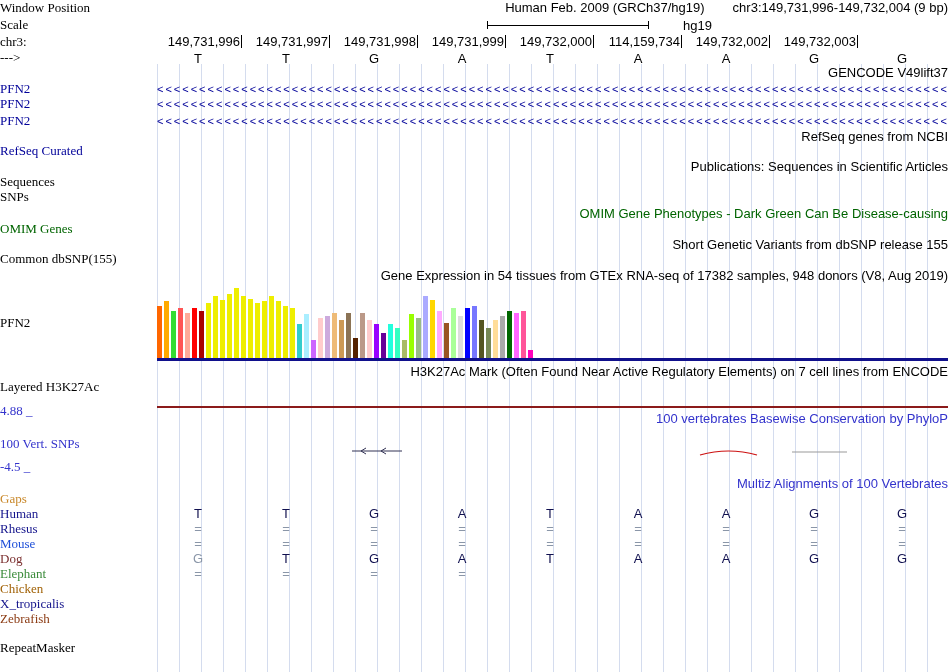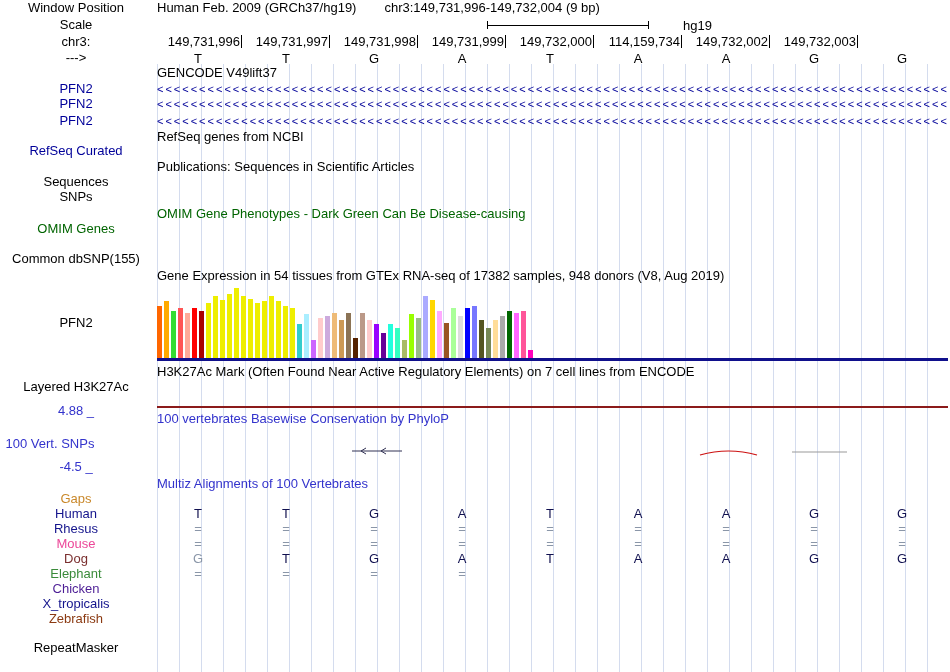--- a/index.html
+++ b/index.html
@@ -1,22 +1,22 @@
 <!DOCTYPE html>
 <html><head>
 <meta charset="utf-8">
 <style>
   html,body{margin:0;padding:0;background:#fff;}
   .browser{
     position:relative;width:950px;height:672px;background:#fff;overflow:hidden;
     font-family:"Liberation Sans","DejaVu Sans",sans-serif;font-size:13px;color:#000;
   }
   .abs{position:absolute;white-space:nowrap;}
-  .lbl{position:absolute;left:0;width:152px;text-align:center;white-space:nowrap;height:14px;line-height:14px;}
-  .title{position:absolute;left:157px;width:791px;text-align:left;height:14px;line-height:14px;white-space:nowrap;}
+  .lbl{position:absolute;left:0;width:152px;text-align:left;white-space:nowrap;height:14px;line-height:14px;font-family:Liberation Serif, serif;}
+  .title{position:absolute;left:157px;width:791px;text-align:right;height:14px;line-height:14px;white-space:nowrap;}
   .navy{color:#000099;}
   .blue{color:#3333CC;}
   .green{color:#006400;}
   .gridlines{
     position:absolute;left:157px;top:64px;width:792px;height:608px;
     background:repeating-linear-gradient(to right,#D4DCEE 0,#D4DCEE 1px,transparent 1px,transparent 22px);
     pointer-events:none;
   }
   #coords{position:absolute;top:35px;left:0;width:950px;height:14px;}
   .coord{position:absolute;top:0;width:86px;text-align:right;padding-right:1px;border-right:1px solid #000;height:13px;line-height:13px;}
@@ -87,20 +87,21 @@
   <div class="title" style="top:130px">RefSeq genes from NCBI</div>
   <div class="lbl navy" style="top:144px">RefSeq Curated</div>
 
   <div class="title" style="top:160px">Publications: Sequences in Scientific Articles</div>
   <div class="lbl" style="top:175px">Sequences</div>
   <div class="lbl" style="top:190px">SNPs</div>
 
   <div class="title green" style="top:207px">OMIM Gene Phenotypes - Dark Green Can Be Disease-causing</div>
   <div class="lbl green" style="top:222px">OMIM Genes</div>
 
+  <div class="title" style="top:238px">Short Genetic Variants from dbSNP release 155</div>
   <div class="lbl" style="top:252px">Common dbSNP(155)</div>
 
   <div class="title" style="top:269px">Gene Expression in 54 tissues from GTEx RNA-seq of 17382 samples, 948 donors (V8, Aug 2019)</div>
   <div class="lbl" style="top:316px">PFN2</div>
   <div class="bars" id="gtex-bars">
       <div style="background: rgb(255, 102, 0); height: 52px;"></div>
       <div style="background: rgb(255, 170, 0); height: 57px;"></div>
       <div style="background: rgb(51, 221, 51); height: 47px;"></div>
       <div style="background: rgb(255, 85, 85); height: 50px;"></div>
       <div style="background: rgb(255, 170, 153); height: 45px;"></div>
@@ -170,24 +171,24 @@
       <path d="M543 13 Q 571.5 5 600 13" stroke="#CC1111" stroke-width="1.2" fill="none"></path>
       <path d="M635 10 H690" stroke="#999999" stroke-width="1.2" fill="none"></path>
     </svg>
   <div class="lbl blue" style="top:460px">-4.5 _</div>
 
   <div class="title blue" style="top:477px">Multiz Alignments of 100 Vertebrates</div>
   <div id="aln-labels">
       <div class="lbl" style="top: 492px; color: rgb(201, 136, 42);">Gaps</div>
       <div class="lbl" style="top: 507px; color: rgb(20, 20, 140);">Human</div>
       <div class="lbl" style="top: 522px; color: rgb(20, 20, 140);">Rhesus</div>
-      <div class="lbl" style="top: 537px; color: #ec4899;">Mouse</div>
+      <div class="lbl" style="top: 537px; color: #1d4ed8;">Mouse</div>
       <div class="lbl" style="top: 552px; color: rgb(122, 46, 46);">Dog</div>
       <div class="lbl" style="top: 567px; color: rgb(58, 139, 58);">Elephant</div>
-      <div class="lbl" style="top: 582px; color: #4c1d95;">Chicken</div>
+      <div class="lbl" style="top: 582px; color: #a16207;">Chicken</div>
       <div class="lbl" style="top: 597px; color: rgb(20, 20, 140);">X_tropicalis</div>
       <div class="lbl" style="top: 612px; color: rgb(139, 58, 18);">Zebrafish</div>
     </div>
   <div id="aln-cells">
       <div class="cell" style="left: 187px; top: 507px; color: rgb(16, 16, 79);">T</div>
       <div class="cell" style="left: 275px; top: 507px; color: rgb(16, 16, 79);">T</div>
       <div class="cell" style="left: 363px; top: 507px; color: rgb(16, 16, 79);">G</div>
       <div class="cell" style="left: 451px; top: 507px; color: rgb(16, 16, 79);">A</div>
       <div class="cell" style="left: 539px; top: 507px; color: rgb(16, 16, 79);">T</div>
       <div class="cell" style="left: 627px; top: 507px; color: rgb(16, 16, 79);">A</div>

